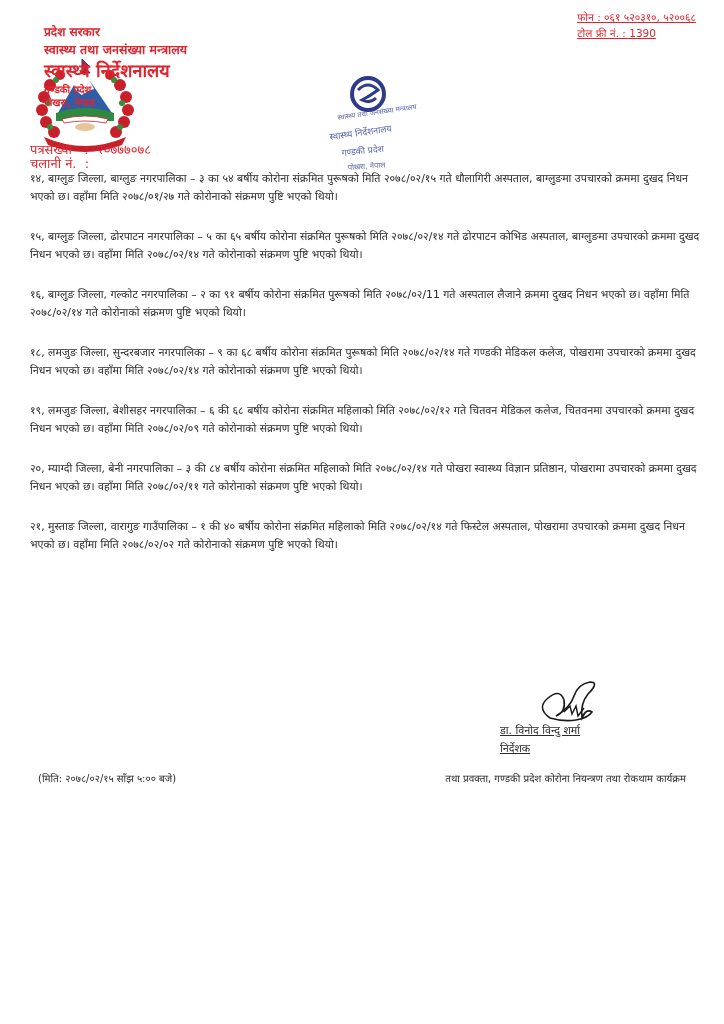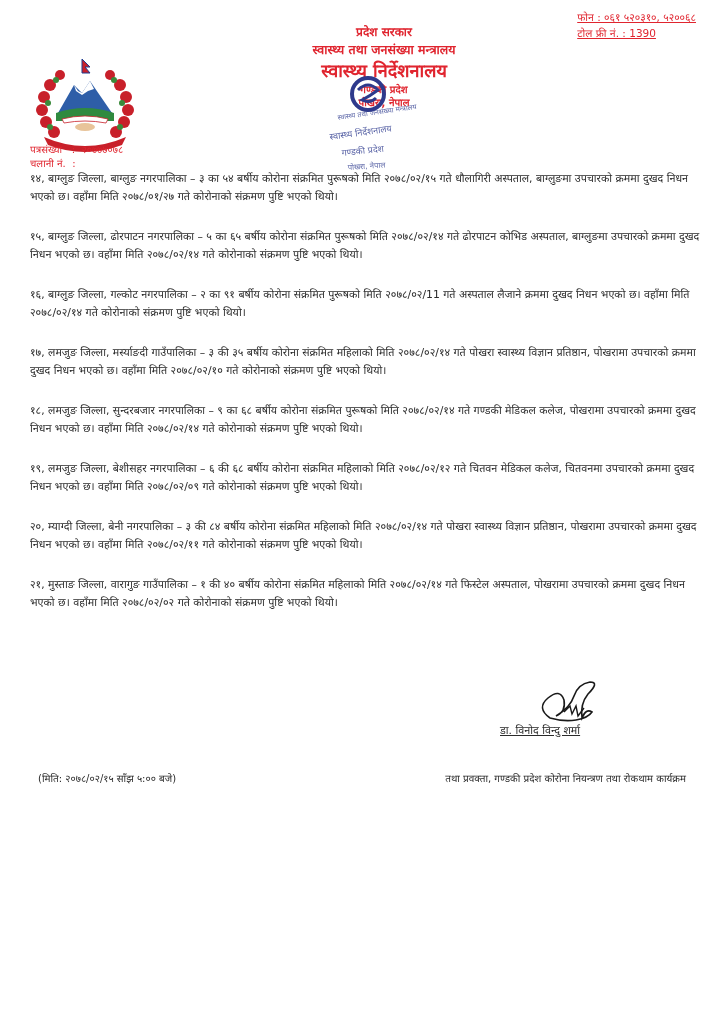--- a/index.html
+++ b/index.html
@@ -3,29 +3,29 @@
 <meta charset="utf-8">
 <style>
   html, body { margin: 0; padding: 0; }
   body {
     width: 724px; height: 1024px; background: #ffffff; position: relative; overflow: hidden;
     font-family: "DejaVu Sans", sans-serif; color: #2a2a2a;
   }
   .abs { position: absolute; }
   .red { color: #e0252f; }
   .contact { right: 28px; top: 9px; font-size: 10.5px; line-height: 16px; text-align: left; text-decoration: underline; }
-  .header { left: 4px; right: 0; top: 24px; text-align: center; }
+  .header { left: 4px; right: 0; top: 24px; }
   .h1 { font-size: 12px; line-height: 17px; font-weight: bold; margin-left: 40px; }
   .h2 { font-size: 12.5px; line-height: 18px; font-weight: bold; margin-left: 40px; }
   .h3 { font-size: 18px; line-height: 24px; font-weight: bold; margin-left: 40px; }
   .h4 { font-size: 10px; line-height: 13px; font-weight: bold; margin-left: 40px; }
   .h5 { font-size: 10px; line-height: 13px; font-weight: bold; margin-left: 40px; }
   .emblem { left: 30px; top: 55px; width: 110px; height: 100px; }
   .stamp { left: 300px; top: 66px; width: 130px; height: 110px; }
-  .ref { left: 30px; top: 143px; font-size: 10px; line-height: 14px; }
+  .ref { left: 30px; top: 143px; font-size: 13px; line-height: 14px; }
   .ref div { white-space: nowrap; }
   .body-text { left: 30px; top: 170px; width: 670px; font-size: 10.8px; line-height: 18px; }
   .para { margin: 0 0 22px 0; }
   .sig { left: 440px; top: 678px; width: 260px; text-align: left; font-size: 10.8px; line-height: 18px; text-decoration: underline; }
   .sig-img { width: 80px; height: 50px; display: block; margin: 0 auto -6px auto; }
   .sig .name, .sig .title { margin-left: 60px; }
   .dateline { left: 38px; top: 771px; font-size: 10px; }
 </style>
 </head>
 <body>
@@ -103,29 +103,29 @@
     <span>चलानी नं.</span>
     <span>&nbsp;:</span>
     <span></span>
   </div>
 </div>
 
 <div class="abs body-text">
   <p class="para">१४, बाग्लुङ जिल्ला, बाग्लुङ नगरपालिका – ३ का ५४ बर्षीय कोरोना संक्रमित पुरूषको मिति २०७८/०२/१५ गते धौलागिरी अस्पताल, बाग्लुङमा उपचारको क्रममा दुखद निधन भएको छ। वहाँमा मिति २०७८/०१/२७ गते कोरोनाको संक्रमण पुष्टि भएको थियो।</p>
   <p class="para">१५, बाग्लुङ जिल्ला, ढोरपाटन नगरपालिका – ५ का ६५ बर्षीय कोरोना संक्रमित पुरूषको मिति २०७८/०२/१४ गते ढोरपाटन कोभिड अस्पताल, बाग्लुङमा उपचारको क्रममा दुखद निधन भएको छ। वहाँमा मिति २०७८/०२/१४ गते कोरोनाको संक्रमण पुष्टि भएको थियो।</p>
   <p class="para">१६, बाग्लुङ जिल्ला, गल्कोट नगरपालिका – २ का ९१ बर्षीय कोरोना संक्रमित पुरूषको मिति २०७८/०२/11 गते अस्पताल लैजाने क्रममा दुखद निधन भएको छ। वहाँमा मिति २०७८/०२/१४ गते कोरोनाको संक्रमण पुष्टि भएको थियो।</p>
-  <p class="para">१७, लमजुङ जिल्ला, मर्स्याङदी गाउँपालिका – ३ की ३५ बर्षीय कोरोना संक्रमित महिलाको मिति २०७८/०२/१४ गते पोखरा स्वास्थ्य विज्ञान प्रतिष्ठान, पोखरामा उपचारको क्रममा दुखद निधन भएको छ। वहाँमा मिति २०७८/०२/१० गते कोरोनाको संक्रमण पुष्टि भएको थियो।</p>
   <p class="para">१८, लमजुङ जिल्ला, सुन्दरबजार नगरपालिका – ९ का ६८ बर्षीय कोरोना संक्रमित पुरूषको मिति २०७८/०२/१४ गते गण्डकी मेडिकल कलेज, पोखरामा उपचारको क्रममा दुखद निधन भएको छ। वहाँमा मिति २०७८/०२/१४ गते कोरोनाको संक्रमण पुष्टि भएको थियो।</p>
   <p class="para">१९, लमजुङ जिल्ला, बेशीसहर नगरपालिका – ६ की ६८ बर्षीय कोरोना संक्रमित महिलाको मिति २०७८/०२/१२ गते चितवन मेडिकल कलेज, चितवनमा उपचारको क्रममा दुखद निधन भएको छ। वहाँमा मिति २०७८/०२/०९ गते कोरोनाको संक्रमण पुष्टि भएको थियो।</p>
   <p class="para">२०, म्याग्दी जिल्ला, बेनी नगरपालिका – ३ की ८४ बर्षीय कोरोना संक्रमित महिलाको मिति २०७८/०२/१४ गते पोखरा स्वास्थ्य विज्ञान प्रतिष्ठान, पोखरामा उपचारको क्रममा दुखद निधन भएको छ। वहाँमा मिति २०७८/०२/११ गते कोरोनाको संक्रमण पुष्टि भएको थियो।</p>
   <p class="para">२१, मुस्ताङ जिल्ला, वारागुङ गाउँपालिका – १ की ४० बर्षीय कोरोना संक्रमित महिलाको मिति २०७८/०२/१४ गते फिस्टेल अस्पताल, पोखरामा उपचारको क्रममा दुखद निधन भएको छ। वहाँमा मिति २०७८/०२/०२ गते कोरोनाको संक्रमण पुष्टि भएको थियो।</p>
 </div>
 
 <div class="abs sig">
   <svg class="sig-img" viewBox="0 0 80 50">
     <path d="M20 40 Q6 30 18 20 Q30 10 34 22 Q36 34 26 38 Q40 30 44 18 Q48 6 60 4 Q70 4 58 16 Q50 26 52 40 Q56 30 62 34 Q58 40 46 42 Q34 44 20 40" fill="none" stroke="#1a1a1a" stroke-width="1.6"></path>
     <path d="M34 34 L40 28 L42 36 L46 28 L48 38 L54 30" fill="none" stroke="#1a1a1a" stroke-width="1.4"></path>
   </svg>
   <div class="name">डा. विनोद विन्दु शर्मा</div>
+  <div class="title">निर्देशक</div>
 </div>
 <div class="abs" style="right:38px; top:770px; font-size:10px; line-height:18px;">तथा प्रवक्ता, गण्डकी प्रदेश कोरोना नियन्त्रण तथा रोकथाम कार्यक्रम</div>
 
 <div class="abs dateline">(मिति: २०७८/०२/१५ साँझ ५:०० बजे)</div>
 
 </body></html>

